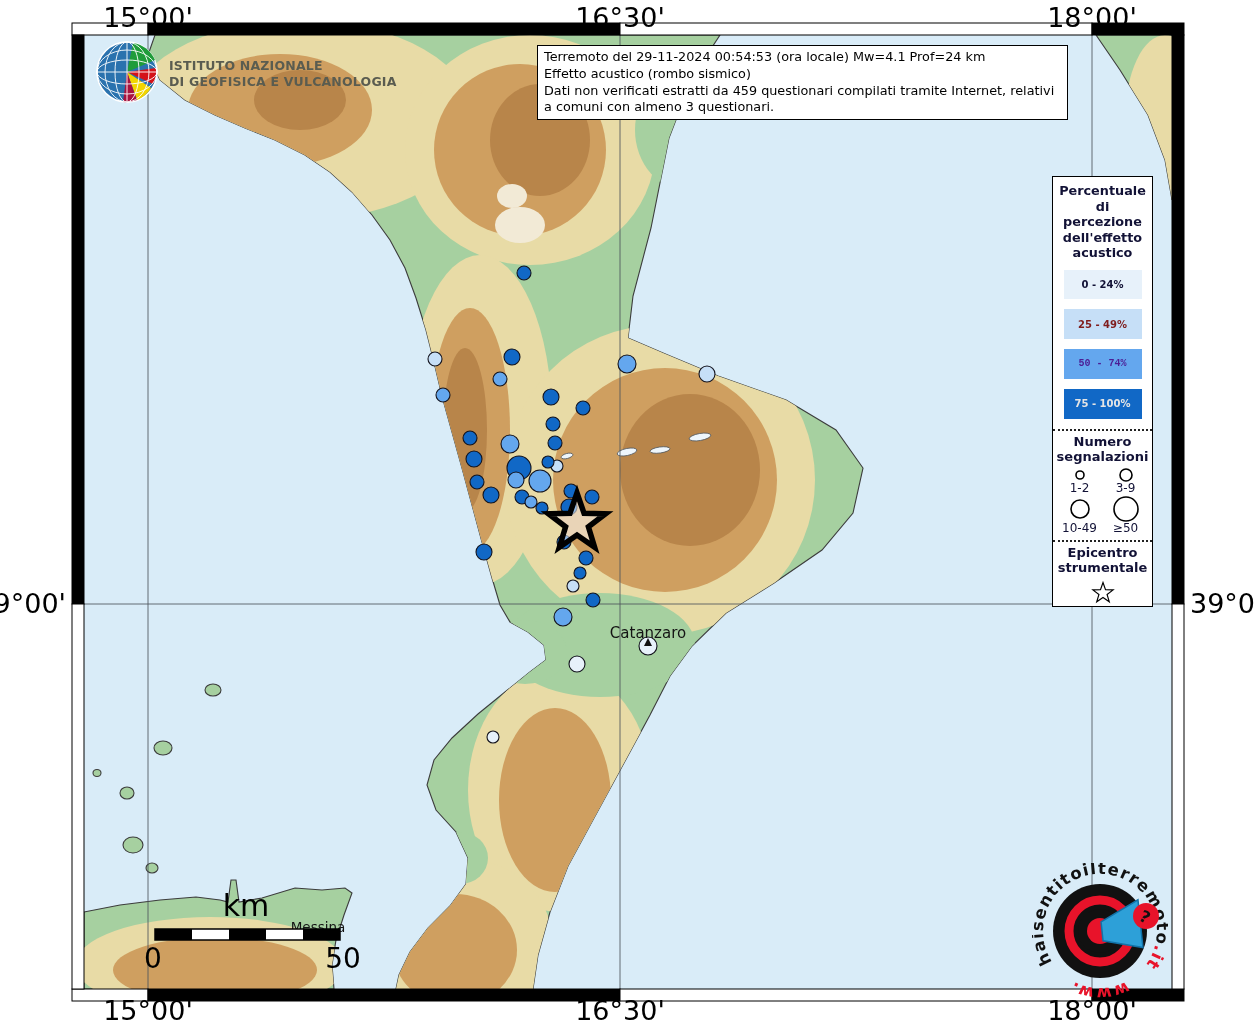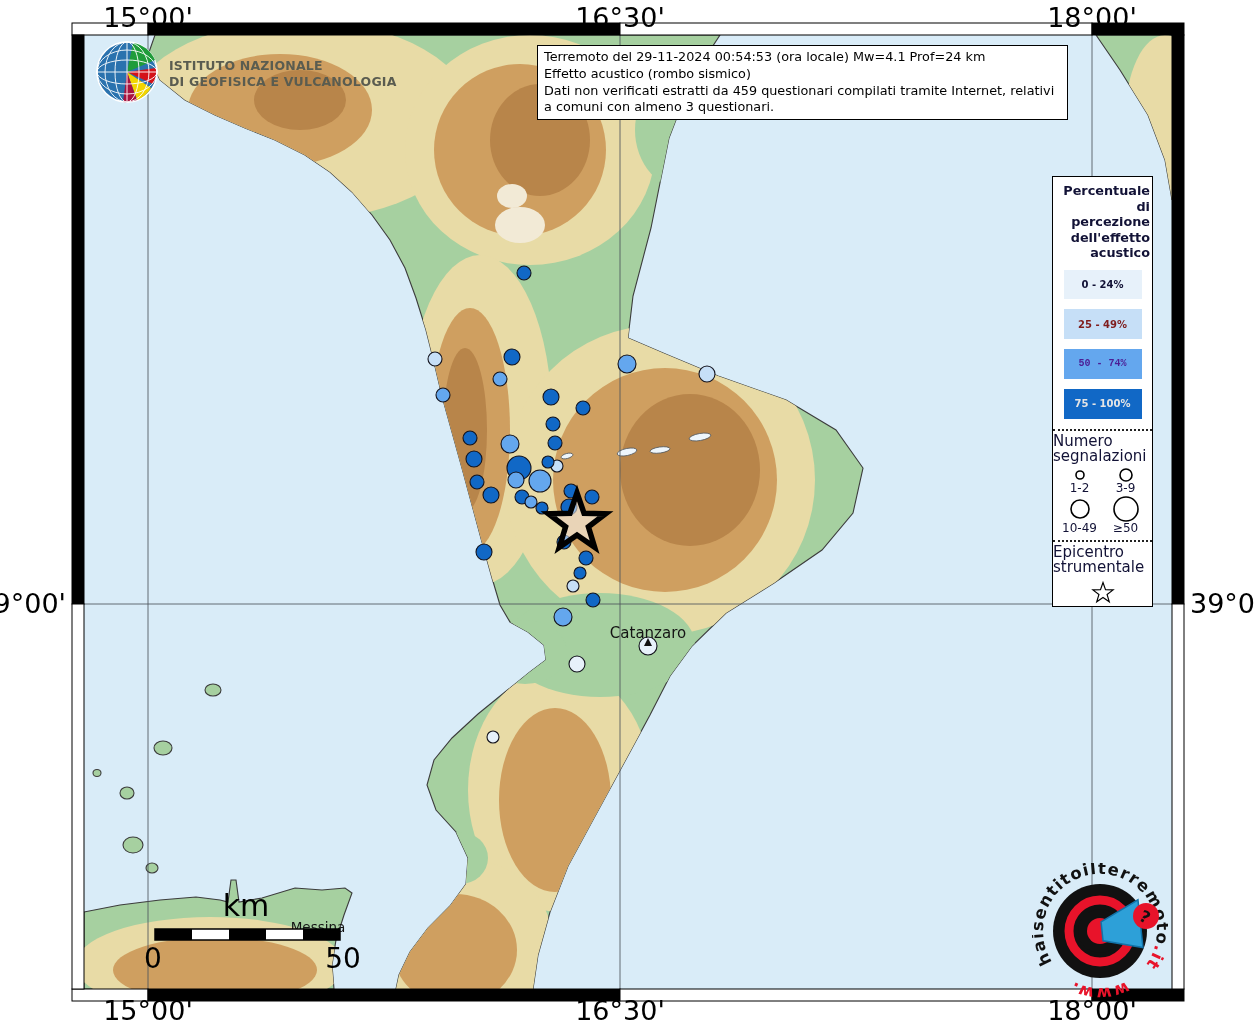--- a/index.html
+++ b/index.html
@@ -34,25 +34,25 @@
   .sb-km{font-size:30px;fill:#000;}
 
   
   .info-box{left:537px;top:45px;width:531px;background:#ffffff;border:1px solid #000;
             padding:3px 6px;font-size:12.8px;line-height:16.8px;color:#000;box-sizing:border-box;}
 
   
   .legend-box{left:1052px;top:176px;width:101px;height:431px;background:#ffffff;
               border:1.6px solid #000;box-sizing:border-box;color:#121236;
               display:flex;flex-direction:column;align-items:center;}
-  .legend-title{font-weight:bold;font-size:12.8px;line-height:15.5px;text-align:right;margin:6px 2px 4px 2px;}
+  .legend-title{font-weight:bold;font-size:12.8px;line-height:15.5px;text-align:center;margin:6px 2px 4px 2px;}
   .swatch{width:78px;height:34px;margin:5px 0;display:flex;align-items:center;justify-content:center;
           font-weight:bold;font-size:10px;}
   .dotted-sep{width:100%;border-top:2px dotted #222;margin:5px 0 3px 0;}
-  .sec-title{font-weight:normal;font-size:15px;line-height:15.5px;text-align:left;}
+  .sec-title{font-weight:bold;font-size:13px;line-height:15.5px;text-align:center;}
   .sig-grid{display:grid;grid-template-columns:46px 46px;justify-items:center;margin-top:2px;}
   .sig-cell{display:flex;flex-direction:column;align-items:center;}
   .sig-cell svg circle{fill:#fff;stroke:#000;stroke-width:1.6;}
   .sig-label{font-size:12px;font-weight:normal;color:#121236;margin-top:-2px;}
   .legend-star{margin-top:4px;}
   .legend-star path{fill:#fff;stroke:#000;stroke-width:1.4;}
 
   
   .ingv{left:93px;top:38px;width:330px;height:70px;}
   .ingv-text{font-size:12.5px;font-weight:bold;letter-spacing:0.2px;fill:#5a5c50;}

